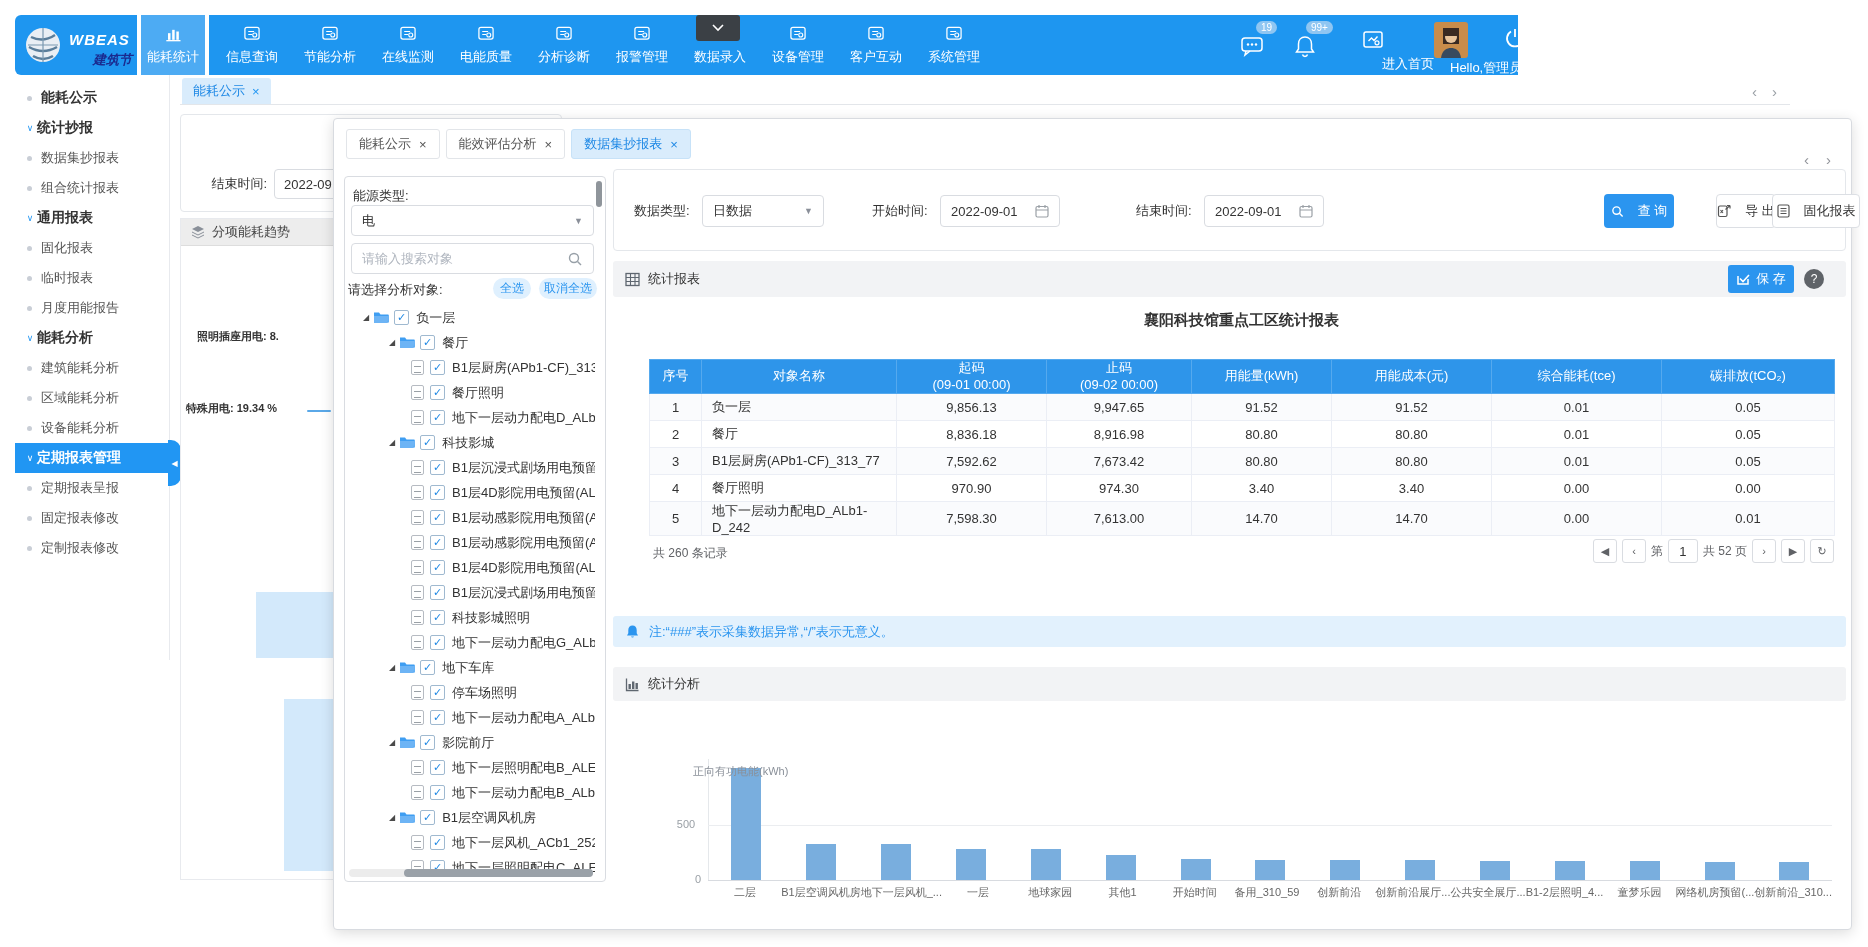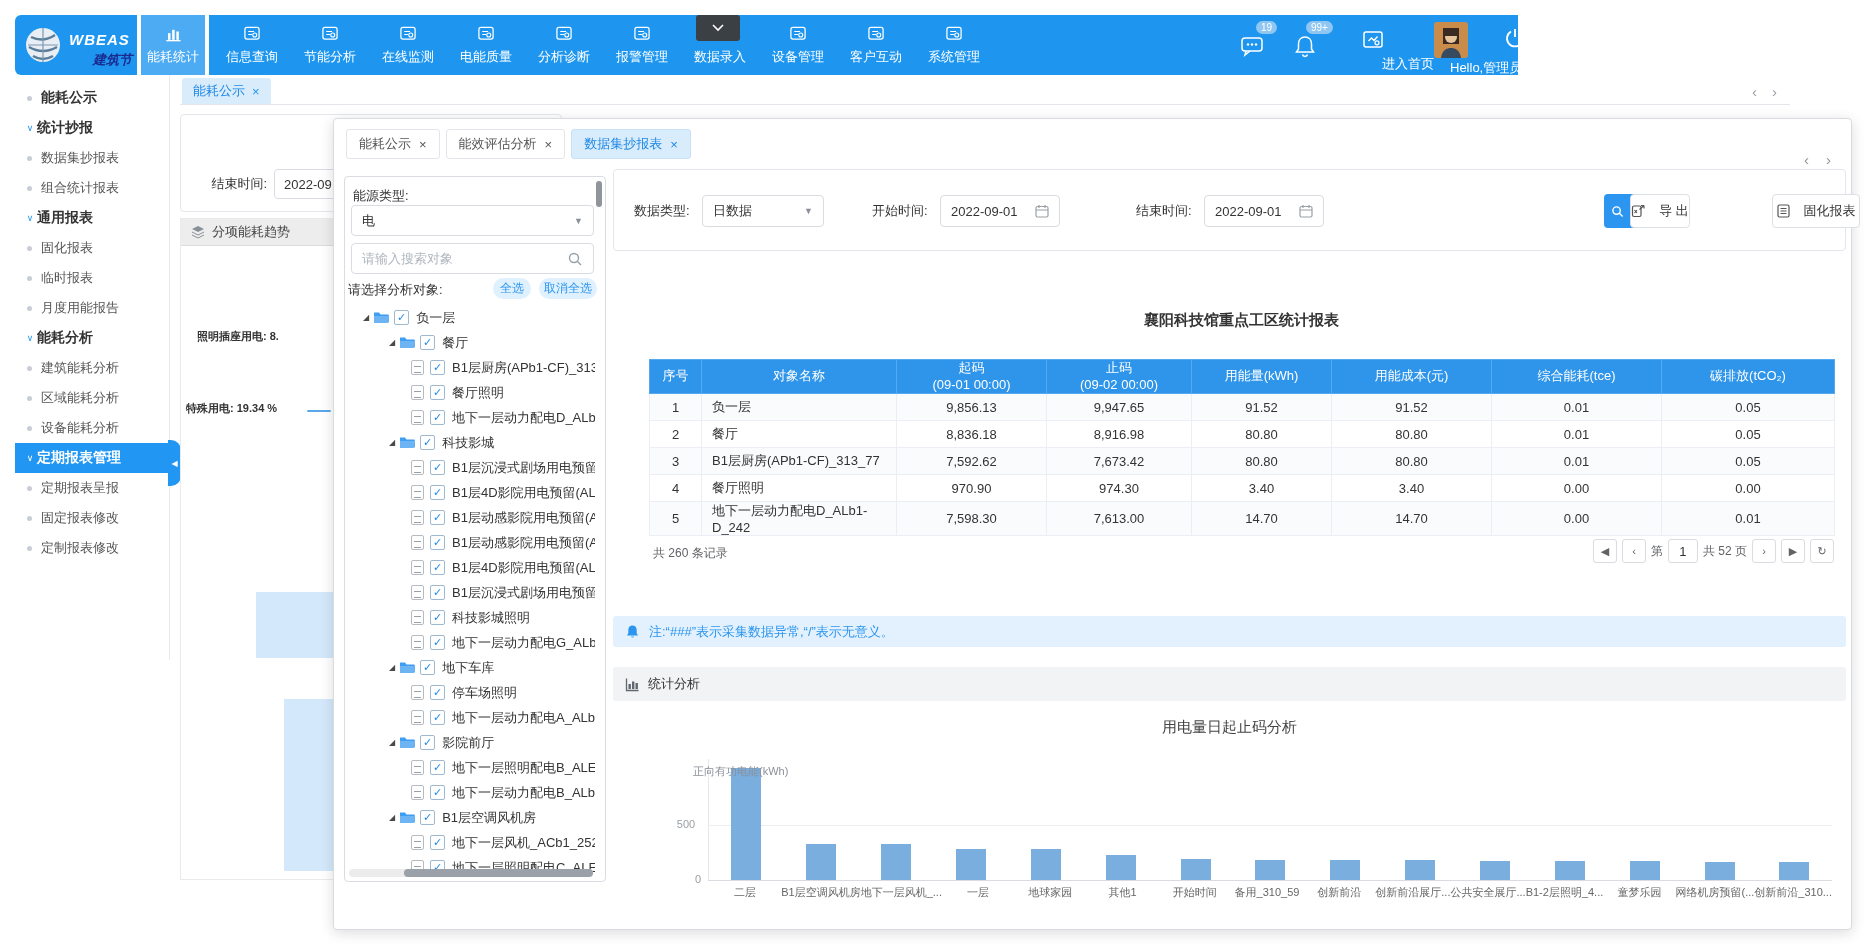--- a/index.html
+++ b/index.html
@@ -608,37 +608,52 @@
             <path d="M1 6h12M4 1v3M10 1v3" stroke="#9aa0a6" stroke-width="1.2"></path>
           </svg>
       </div>
       <div class="btn primary" style="left:990px;width:70px">
         <svg width="13" height="13" viewBox="0 0 14 14">
             <circle cx="6" cy="6" r="4" fill="none" stroke="#fff" stroke-width="1.5"></circle>
             <path d="M9 9l3.5 3.5" stroke="#fff" stroke-width="1.5"></path>
           </svg>
         <span>查 询</span>
       </div>
-      <div class="btn plain" style="left:1016px;width:60px">
+      <div class="btn plain" style="left:1102px;width:60px">
         <svg width="14" height="14" viewBox="0 0 14 14">
             <rect x="1.5" y="2" width="8.5" height="10.5" rx="1.5" fill="none" stroke="#555" stroke-width="1.2"></rect>
             <path d="M3.5 6l2.5 3M6 6L3.5 9" stroke="#555" stroke-width="1.1"></path>
             <path d="M8.5 5.5L13 1.5M13 1.5h-3M13 1.5v3" stroke="#555" stroke-width="1.2" fill="none"></path>
           </svg>
         <span>导 出</span>
       </div>
       <div class="btn plain" style="left:1158px;width:88px">
         <svg width="13" height="14" viewBox="0 0 13 14">
             <rect x="1" y="1" width="11" height="12" rx="1.5" fill="none" stroke="#555" stroke-width="1.2"></rect>
             <path d="M3.5 4.5h6M3.5 7h6M3.5 9.5h6" stroke="#555" stroke-width="1.1"></path>
           </svg>
         <span>固化报表</span>
       </div>
     </div>
 
+    <div class="sec-hd" style="top:142px;height:36px">
+      <svg width="15" height="15" viewBox="0 0 15 15">
+          <rect x="1" y="1.5" width="13" height="12" fill="none" stroke="#5f6770" stroke-width="1.3"></rect>
+          <path d="M1 5.5h13M1 9.5h13M5.5 1.5v12M10 1.5v12" stroke="#5f6770" stroke-width="1.1"></path>
+        </svg>
+      <span>统计报表</span>
+      <div class="save-btn">
+        <svg width="14" height="14" viewBox="0 0 14 14">
+            <path d="M2 4v8h10V7" fill="none" stroke="#fff" stroke-width="1.5"></path>
+            <path d="M4 6.5l3 3L13 3" fill="none" stroke="#fff" stroke-width="1.6"></path>
+          </svg>
+        <span>保 存</span>
+      </div>
+      <div class="help-circle">?</div>
+    </div>
 
     <div class="tbl-title">襄阳科技馆重点工区统计报表</div>
     <table class="report-table">
       <colgroup>
         <col style="width:52px">
           <col style="width:195px">
           <col style="width:150px">
           <col style="width:145px">
         <col style="width:140px">
           <col style="width:160px">
@@ -739,21 +754,20 @@
       <svg width="15" height="15" viewBox="0 0 15 15">
           <path d="M1.5 1.5v12h12" fill="none" stroke="#5f6770" stroke-width="1.3"></path>
           <rect x="3.5" y="7" width="2.4" height="5" fill="#5f6770"></rect>
           <rect x="7" y="4.5" width="2.4" height="7.5" fill="#5f6770"></rect>
           <rect x="10.5" y="6" width="2.4" height="6" fill="#5f6770"></rect>
         </svg>
       <span>统计分析</span>
     </div>
 
     <div class="chart">
-      <div class="chart-title">用电量日起止码分析</div>
       <span class="ylab">正向有功电能(kWh)</span>
       <div class="yaxis"></div>
       <div id="chart-extra">
           <div class="gridline" style="top: 176px; background: rgb(216, 219, 224);"></div>
           <div class="ytick" style="top: 169px;">0</div>
           <div class="gridline" style="top: 121px; background: rgb(235, 237, 240);"></div>
           <div class="ytick" style="top: 114px; text-align: center;">500</div>
         </div>
       <div id="bars">
           <div class="bar-slot">

